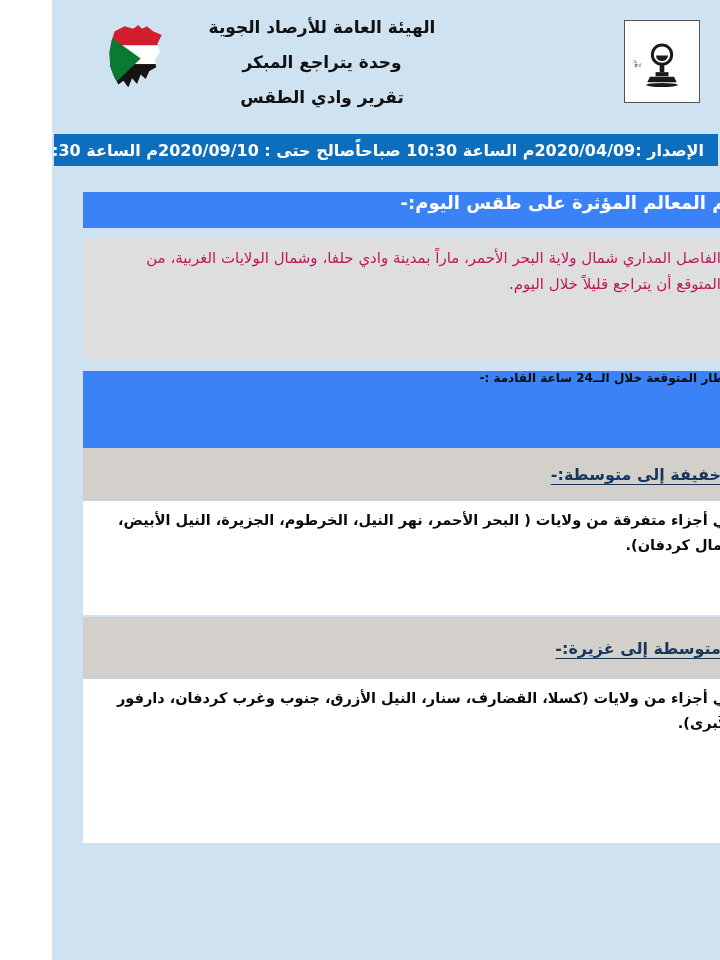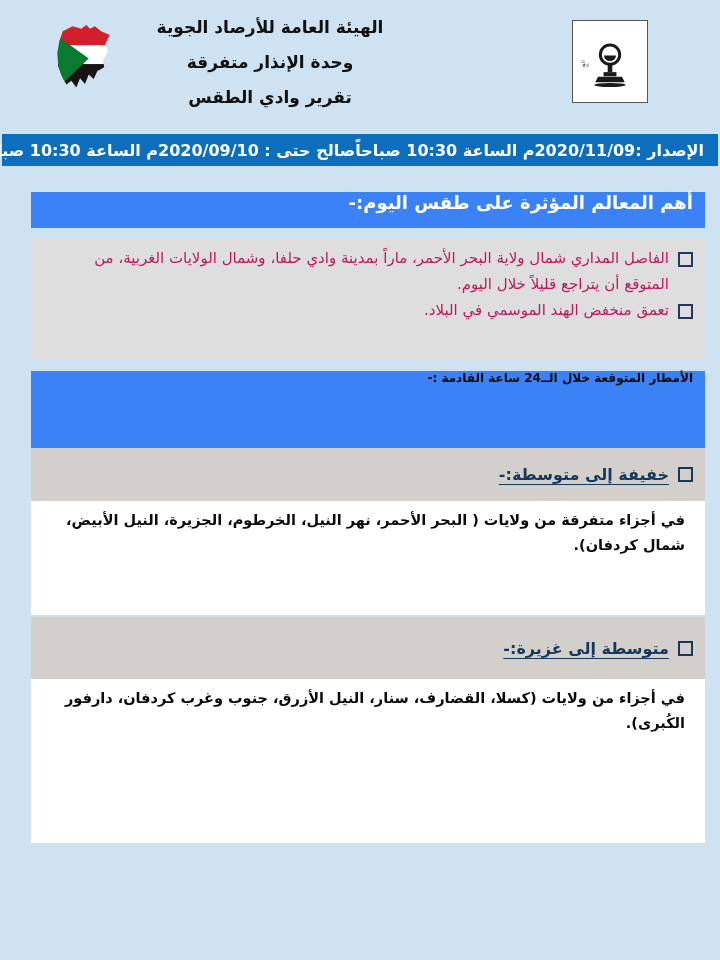--- a/index.html
+++ b/index.html
@@ -1,18 +1,18 @@
 <!DOCTYPE html>
 <html lang="ar" dir="rtl"><head>
 <meta charset="utf-8">
 <style>
   html,body{margin:0;padding:0;}
   .page{
     position:relative;
-    width:720px;height:960px;
+    width:668px;height:960px;
     background:#cfe2f1;
     font-family:"DejaVu Sans", sans-serif;
     direction:rtl;
     overflow:hidden;
   }
   
   .flag{position:absolute;left:54px;top:11px;width:62px;height:90px;}
   .org-title{
     position:absolute;left:110px;top:10px;width:320px;
     text-align:center;color:#111;font-weight:bold;font-size:17px;
@@ -84,21 +84,21 @@
         <rect x="0" y="0" width="100" height="43" fill="#d21f2d"></rect>
         <rect x="0" y="43" width="100" height="30" fill="#ffffff"></rect>
         <rect x="0" y="73" width="100" height="47" fill="#171312"></rect>
         <polygon points="0,24 0,118 56,64" fill="#0a7a33"></polygon>
       </g>
     </svg>
   </div>
 
   <div class="org-title">
     <div class="t-line">الهيئة العامة للأرصاد الجوية</div>
-    <div class="t-line">وحدة الإنذار متفرقة</div>
+    <div class="t-line">وحدة يتراجع المبكر</div>
     <div class="t-line">تقرير وادي الطقس</div>
   </div>
 
   <div class="logo-box">
     <svg viewBox="0 0 76 84" width="70" height="78" aria-hidden="true">
       <defs>
         <path id="topArc" d="M10,48 A28,32 0 0 1 66,48"></path>
         <path id="botArc" d="M12,44 A26,32 0 0 0 64,44"></path>
       </defs>
       <text font-size="5.5" fill="#333" font-family="DejaVu Sans, sans-serif">
@@ -112,36 +112,35 @@
         <path d="M31.5,35 a6.5,6 0 0 0 13,0 z"></path>
         <rect x="35.5" y="45" width="5" height="8"></rect>
         <rect x="31" y="53" width="14" height="4.5"></rect>
         <path d="M25,58 L51,58 L54,64 L22,64 Z"></path>
         <ellipse cx="38" cy="67" rx="17" ry="2.2"></ellipse>
       </g>
     </svg>
   </div>
 
   <div class="issue-bar">
-    <span>الإصدار :2020/11/09م الساعة 10:30 صباحاً</span>
+    <span>الإصدار :2020/04/09م الساعة 10:30 صباحاً</span>
     <span>صالح حتى : 2020/09/10م الساعة 10:30 صباحاً</span>
   </div>
 
   <div class="band blue-head sec1-head">
     <span>أهم المعالم المؤثرة على طقس اليوم:-</span>
   </div>
 
   <div class="band gray-body">
     <div class="bullet">
       <span class="cbox"></span>
       <span>الفاصل المداري شمال ولاية البحر الأحمر، ماراً بمدينة وادي حلفا، وشمال الولايات الغربية، من المتوقع أن يتراجع قليلاً خلال اليوم.</span>
     </div>
     <div class="bullet">
       <span class="cbox"></span>
-      <span>تعمق منخفض الهند الموسمي في البلاد.</span>
     </div>
   </div>
 
   <div class="band blue-head sec2-head">
     <span>الأمطار المتوقعة خلال الــ24 ساعة القادمة :-</span>
   </div>
 
   <div class="band sub-bar sub1">
     <span class="cbox"></span>
     <span class="sub-label">خفيفة إلى متوسطة:-</span>

